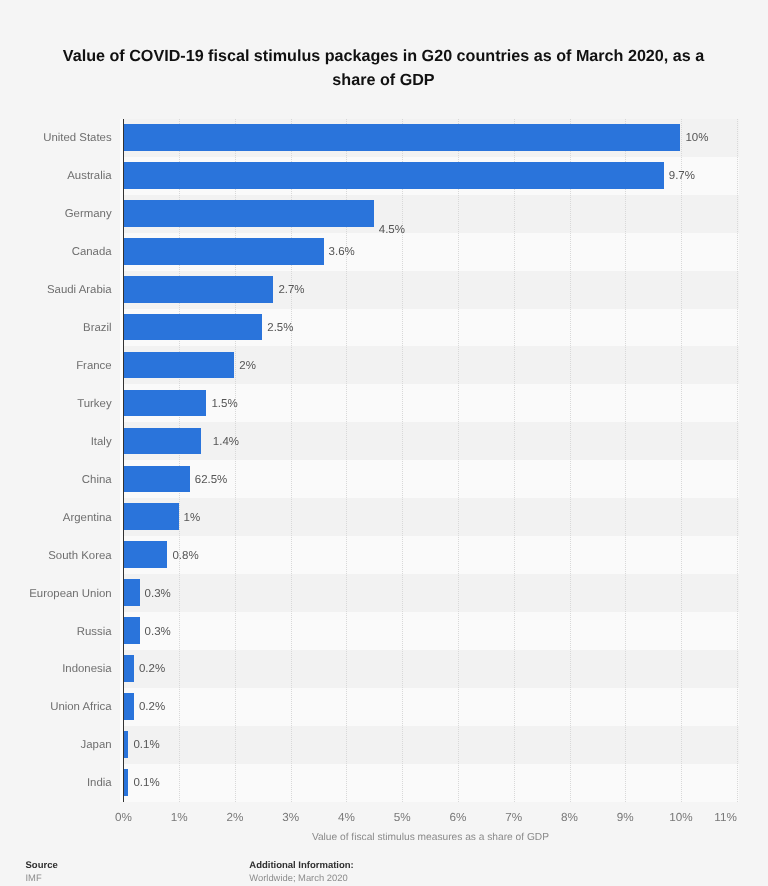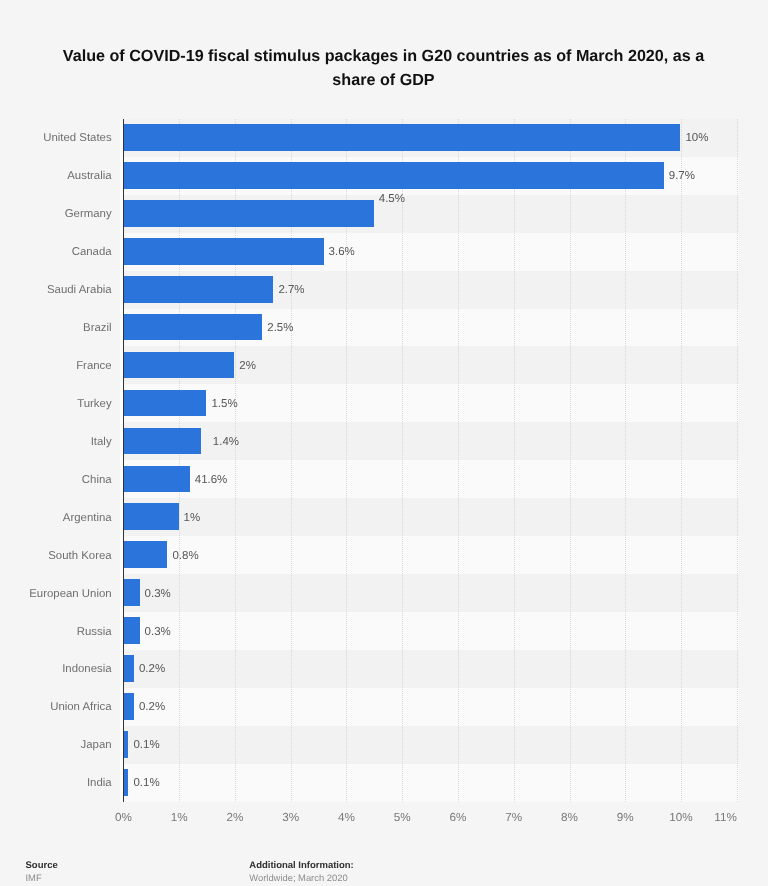--- a/index.html
+++ b/index.html
@@ -110,53 +110,54 @@
       <div class="gridline" style="left: 390.945px;"></div>
       <div class="gridline" style="left: 446.709px;"></div>
       <div class="gridline" style="left: 502.473px;"></div>
       <div class="gridline" style="left: 558.236px;"></div>
       <div class="gridline" style="left: 614px;"></div>
       <div class="bar" style="top: 5.25px; left: 0px; width: 557.636px; background: rgb(42, 116, 219);"></div>
       <div class="bar-label" style="top: 6.51667px; left: 562.636px;">10%</div>
       <div class="bar" style="top: 43.1833px; left: 0px; width: 540.907px; background: rgb(42, 116, 219);"></div>
       <div class="bar-label" style="top: 44.45px; left: 545.907px;">9.7%</div>
       <div class="bar" style="top: 81.1167px; left: 0px; width: 250.936px; background: rgb(42, 116, 219);"></div>
-      <div class="bar-label" style="top: 67px; left: 255.936px;">4.5%</div>
+      <div class="bar-label" style="top: 98px; left: 255.936px;">4.5%</div>
       <div class="bar" style="top: 119.05px; left: 0px; width: 200.749px; background: rgb(42, 116, 219);"></div>
       <div class="bar-label" style="top: 120.317px; left: 205.749px;">3.6%</div>
       <div class="bar" style="top: 156.983px; left: 0px; width: 150.562px; background: rgb(42, 116, 219);"></div>
       <div class="bar-label" style="top: 158.25px; left: 155.562px;">2.7%</div>
       <div class="bar" style="top: 194.917px; left: 0px; width: 139.409px; background: rgb(42, 116, 219);"></div>
       <div class="bar-label" style="top: 196.183px; left: 144.409px;">2.5%</div>
       <div class="bar" style="top: 232.85px; left: 0px; width: 111.527px; background: rgb(42, 116, 219);"></div>
       <div class="bar-label" style="top: 234.117px; left: 116.527px;">2%</div>
       <div class="bar" style="top: 270.783px; left: 0px; width: 83.6455px; background: rgb(42, 116, 219);"></div>
       <div class="bar-label" style="top: 272.05px; left: 88.6455px;">1.5%</div>
       <div class="bar" style="top: 308.717px; left: 0px; width: 78.0691px; background: rgb(42, 116, 219);"></div>
       <div class="bar-label" style="top: 309.983px; left: 90px;">1.4%</div>
       <div class="bar" style="top: 346.65px; left: 0px; width: 66.9164px; background: rgb(42, 116, 219);"></div>
-      <div class="bar-label" style="top: 347.917px; left: 71.9164px;">41.6%</div>
+      <div class="bar-label" style="top: 347.917px; left: 71.9164px;">62.5%</div>
       <div class="bar" style="top: 384.583px; left: 0px; width: 55.7636px; background: rgb(42, 116, 219);"></div>
       <div class="bar-label" style="top: 385.85px; left: 60.7636px;">1%</div>
       <div class="bar" style="top: 422.517px; left: 0px; width: 44.6109px; background: rgb(42, 116, 219);"></div>
       <div class="bar-label" style="top: 423.783px; left: 49.6109px;">0.8%</div>
       <div class="bar" style="top: 460.45px; left: 0px; width: 16.7291px; background: rgb(42, 116, 219);"></div>
       <div class="bar-label" style="top: 461.717px; left: 21.7291px;">0.3%</div>
       <div class="bar" style="top: 498.383px; left: 0px; width: 16.7291px; background: rgb(42, 116, 219);"></div>
       <div class="bar-label" style="top: 499.65px; left: 21.7291px;">0.3%</div>
       <div class="bar" style="top: 536.317px; left: 0px; width: 11.1527px; background: rgb(42, 116, 219);"></div>
       <div class="bar-label" style="top: 537.583px; left: 16.1527px;">0.2%</div>
       <div class="bar" style="top: 574.25px; left: 0px; width: 11.1527px; background: rgb(42, 116, 219);"></div>
       <div class="bar-label" style="top: 575.517px; left: 16.1527px;">0.2%</div>
       <div class="bar" style="top: 612.183px; left: 0px; width: 5.57636px; background: rgb(42, 116, 219);"></div>
       <div class="bar-label" style="top: 613.45px; left: 10.5764px;">0.1%</div>
       <div class="bar" style="top: 650.117px; left: 0px; width: 5.57636px; background: rgb(42, 116, 219);"></div>
       <div class="bar-label" style="top: 651.383px; left: 10.5764px;">0.1%</div>
     </div>
 
+  <div class="axis-title">Value of fiscal stimulus measures as a share of GDP</div>
 
   <div class="foot-head" style="left:25.5px; top:821px;">Source</div>
   <div class="foot-line" style="left:25.5px; top:833px;">IMF</div>
   <div class="foot-line" style="left:25.5px; top:845.5px;">© Statista 2020</div>
   <div class="foot-head" style="left:249.3px; top:821px;">Additional Information:</div>
   <div class="foot-line" style="left:249.3px; top:833px;">Worldwide; March 2020</div>
 
   <div class="bottom-edge"></div>
 <div class="tick-label" style="left: 123.44px;">0%</div>
     <div class="tick-label" style="left: 179.204px;">1%</div>

